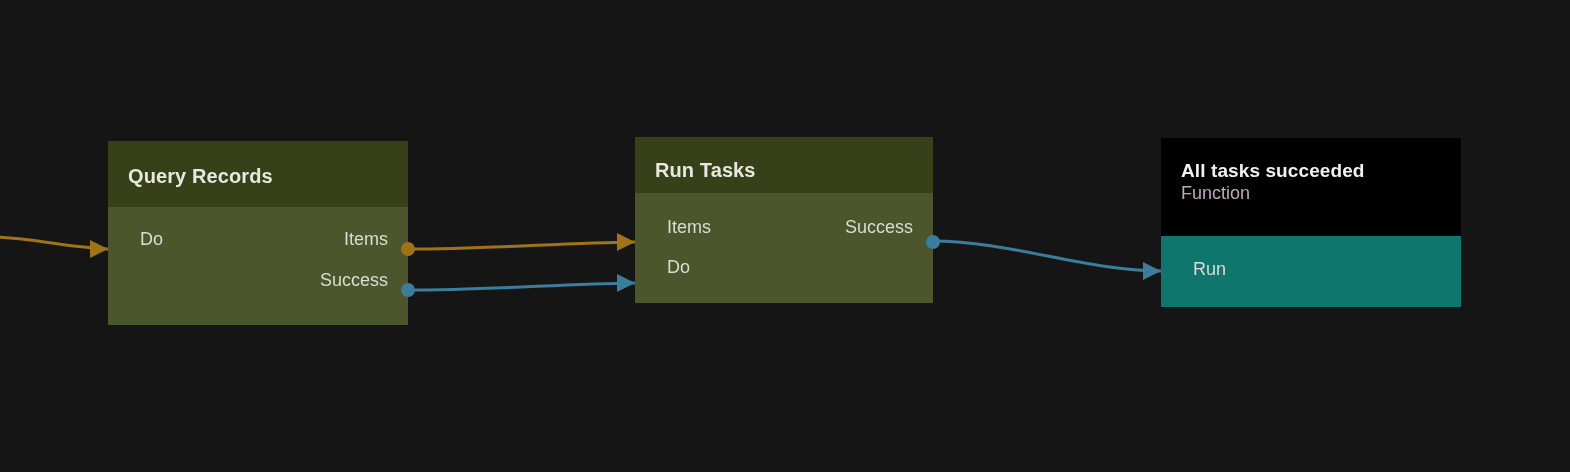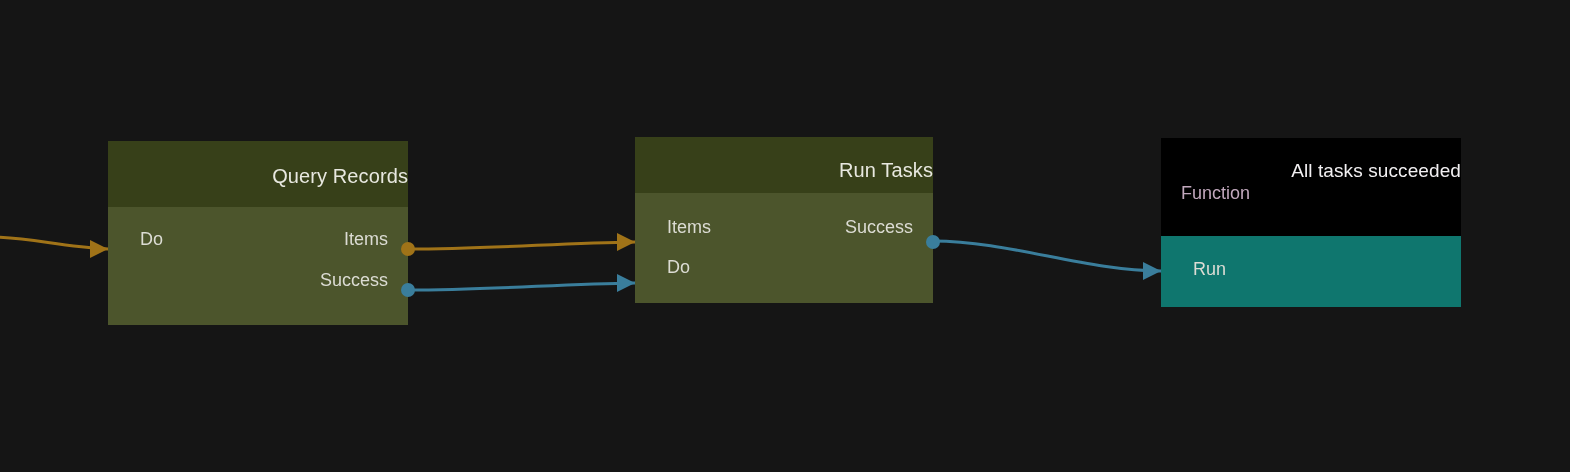--- a/index.html
+++ b/index.html
@@ -29,25 +29,24 @@
     position: absolute;
     box-sizing: border-box;
     overflow: hidden;
   }
   .node-header {
     box-sizing: border-box;
     width: 100%;
   }
   .node-title {
     font-size: 20px;
-    font-weight: normal;
+    font-weight: bold;
     color: #e8e8e0;
     letter-spacing: 0.1px;
     white-space: nowrap;
-    text-align: right;
   }
   .node-subtitle {
     font-size: 18px;
     font-weight: normal;
     color: #c2a8bd;
     white-space: nowrap;
     margin-top: 1px;
   }
   .node-body {
     position: relative;

